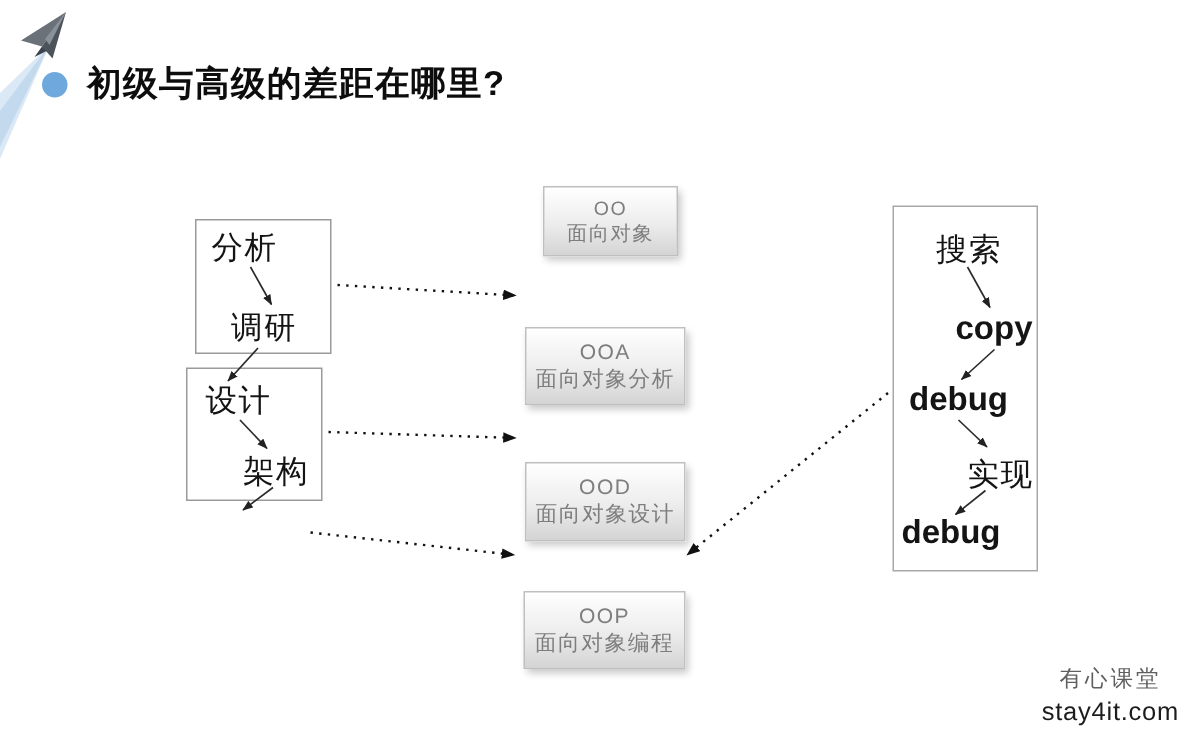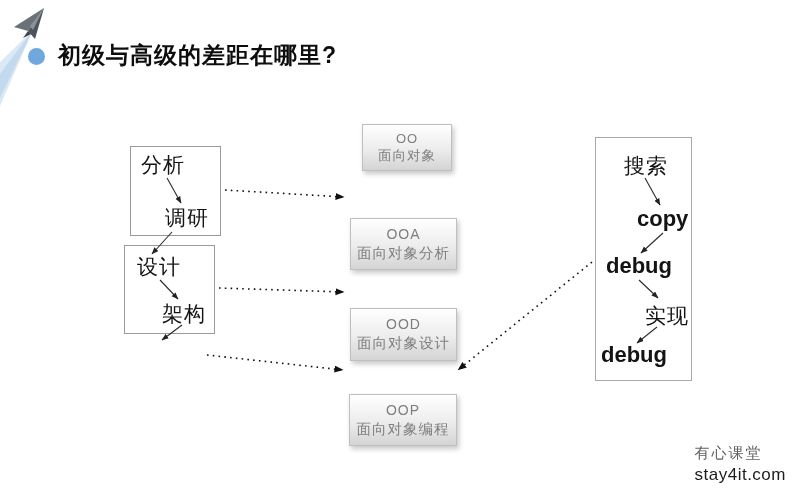--- a/index.html
+++ b/index.html
@@ -30,21 +30,21 @@
   .gbox.sm .name{font-size:13.5px;}
   
   .wbox{position:absolute;background:#fff;border:1px solid #9a9a9a;}
   .wbox.rt{border-color:#a8a8a8;}
   
   .lbl{position:absolute;color:#141414;white-space:nowrap;}
   .zh{font-size:21px;font-weight:500;letter-spacing:1px;}
   .en{font-size:22px;font-weight:700;}
   .connectors{position:absolute;left:0;top:0;pointer-events:none;}
   .footer{
-    position:absolute;right:14px;top:444px;text-align:left;line-height:1.3;
+    position:absolute;right:14px;top:444px;text-align:center;line-height:1.3;
   }
   .footer .brand{
     font-family:"Liberation Serif","DejaVu Serif",serif;
     font-size:15px;color:#5f5f5f;letter-spacing:2px;
   }
   .footer .site{font-size:17px;color:#1c1c1c;font-weight:500;letter-spacing:.5px;}
 </style>
 </head>
 <body>
 
@@ -82,21 +82,21 @@
   <div class="gbox" style="left:350px;top:264px;width:105px;height:51px">
     <div class="abbr">OOD</div>
     <div class="name">面向对象设计</div>
   </div>
 
   <div class="wbox" style="left:130px;top:146px;width:89px;height:88px"></div>
   <div class="wbox" style="left:124px;top:245px;width:89px;height:87px"></div>
   <div class="wbox rt" style="left:595px;top:137px;width:95px;height:242px"></div>
 
   <div class="lbl zh" style="left:141px;top:151px">分析</div>
-  <div class="lbl zh" style="left:165px;top:204px">调研</div>
+  <div class="lbl zh" style="left:154px;top:204px">调研</div>
   <div class="lbl zh" style="left:137px;top:253px">设计</div>
   <div class="lbl zh" style="left:162px;top:300px">架构</div>
 
   <div class="lbl zh" style="left:624px;top:152px">搜索</div>
   <div class="lbl en" style="left:637px;top:206px">copy</div>
   <div class="lbl en" style="left:606px;top:253px">debug</div>
   <div class="lbl zh" style="left:645px;top:302px">实现</div>
   <div class="lbl en" style="left:601px;top:342px">debug</div>
 
   <svg class="connectors" width="800" height="500" viewBox="0 0 800 500">

